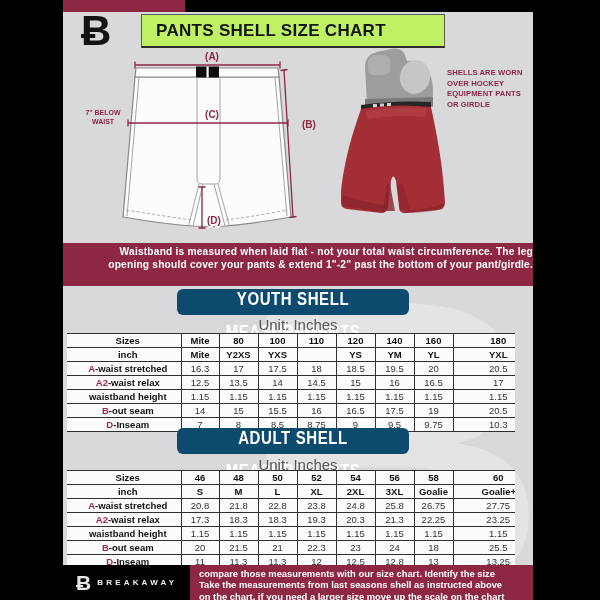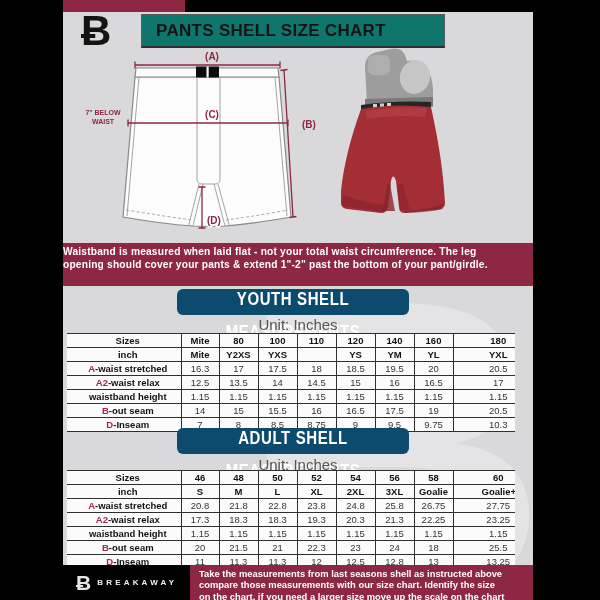--- a/index.html
+++ b/index.html
@@ -11,39 +11,39 @@
   .watermark{position:absolute;left:175px;top:235px;font-size:430px;line-height:1;
              font-weight:bold;color:#e4e4e7;user-select:none;}
 
   
   .strip{position:absolute;left:0;top:0;width:470px;height:12px;}
   .strip .m{position:absolute;left:0;top:0;width:122px;height:12px;background:#8d2744;}
   .strip .b{position:absolute;left:122px;top:0;width:348px;height:12px;background:#000;}
 
   
   .logo-top{position:absolute;left:18px;top:10px;font-size:42px;font-weight:bold;color:#141414;line-height:1;}
-  .title-box{position:absolute;left:78px;top:14px;width:302px;height:31px;background:#0f766e;
+  .title-box{position:absolute;left:78px;top:14px;width:302px;height:31px;background:#bef264;
              border:1px solid #5a5a5e;border-bottom:2px solid #2e2e30;}
   .title-box span{display:block;line-height:31px;padding-left:14px;font-size:17px;font-weight:600;
                   color:#141414;letter-spacing:.3px;}
   .date-box{position:absolute;left:380px;top:14px;width:90px;height:27px;background:#8d2744;
             text-align:center;}
   .date-box span{line-height:27px;font-size:15px;font-weight:bold;color:#fff;letter-spacing:-.2px;}
 
   
   .diagram-svg{position:absolute;left:45px;top:50px;}
   .photo-svg{position:absolute;left:272px;top:45px;}
   .waist-note{position:absolute;left:18px;top:108px;width:44px;text-align:center;
               color:#8d2744;font-size:7px;font-weight:bold;line-height:9px;}
   .photo-note{position:absolute;left:384px;top:68px;width:86px;color:#8d2744;
               font-size:7.6px;font-weight:bold;line-height:10.6px;letter-spacing:.1px;}
 
   
   .banner{position:absolute;left:0;top:243px;width:470px;height:43px;background:#8d2744;
-          color:#fff;font-size:10.2px;font-weight:bold;line-height:13.4px;text-align:left;
+          color:#fff;font-size:10.2px;font-weight:bold;line-height:13.4px;text-align:right;
           padding-top:2px;box-sizing:border-box;letter-spacing:.2px;}
 
   
   .sec-head{position:absolute;left:114px;width:232px;height:26px;background:#0c4a6e;
             border-radius:6px;text-align:center;color:#fff;}
   .sec-head span{display:inline-block;line-height:26px;font-size:15px;font-weight:bold;
                  letter-spacing:.6px;transform:scaleY(1.25);}
   .unit{position:absolute;left:0;width:470px;text-align:center;color:#555;font-size:15px;}
 
   
@@ -139,20 +139,26 @@
       <rect x="45" y="58.5" width="4" height="4" fill="#cfcfcf"></rect>
       <rect x="52" y="58" width="4" height="4" fill="#cfcfcf"></rect>
       <path d="M26,64 C16,92 9,118 6,146 L6,158 Q6,163 12,164 L46,168 Q52,168 53,162 L56,136 Q58,127 61,136 L64,162 Q64,168 70,168 L102,165 Q110,164 110,158 C108,120 102,90 96,62 Q60,58 26,64 Z" fill="#a32e36"></path>
       <path d="M30,66 Q60,61 92,63 L90,72 Q60,69 32,74 Z" fill="#b8454c" opacity=".6"></path>
       <path d="M52,140 L48,166 L60,166 Q57,150 55,138 Z" fill="#8a232b" opacity=".8"></path>
       <path d="M62,140 Q64,155 65,165 L75,165 Q70,150 68,138 Z" fill="#8a232b" opacity=".6"></path>
       <path d="M8,150 Q30,158 50,160 L49,167 L7,161 Z" fill="#7e1e26" opacity=".5"></path>
       <path d="M70,166 Q90,165 108,159 L108,164 Q90,168 70,168 Z" fill="#7e1e26" opacity=".5"></path>
     </svg>
 
+    <div class="photo-note">
+        <div>SHELLS ARE WORN</div>
+        <div>OVER HOCKEY</div>
+        <div>EQUIPMENT PANTS</div>
+        <div>OR GIRDLE</div>
+      </div>
 
     <div class="banner">
         <div>Waistband is measured when laid flat - not your total waist circumference. The leg</div>
         <div>opening should cover your pants &amp; extend 1"-2" past the bottom of your pant/girdle.</div>
       </div>
 
     <div class="sec-head" style="top:289px">
       <span>YOUTH SHELL MEASUREMENTS</span>
     </div>
     <div class="unit" style="top:316px">Unit: Inches</div>
@@ -346,19 +352,19 @@
             <td class="val">13.25</td>
           </tr>
         </tbody>
     </table>
 
     <div class="footer-left">
       <span class="footer-logo">Ƀ</span>
       <span class="footer-brand">BREAKAWAY</span>
     </div>
     <div class="footer-note">
+        <div>compare those measurements  with our size chart. Identify the size</div>
         <div>Take the measurements from last seasons shell as instructed above</div>
-        <div>compare those measurements  with our size chart. Identify the size</div>
         <div>on the chart, if you need a larger size move up the scale on the chart</div>
       </div>
 
   </div>
 </div>
 
 </body></html>

